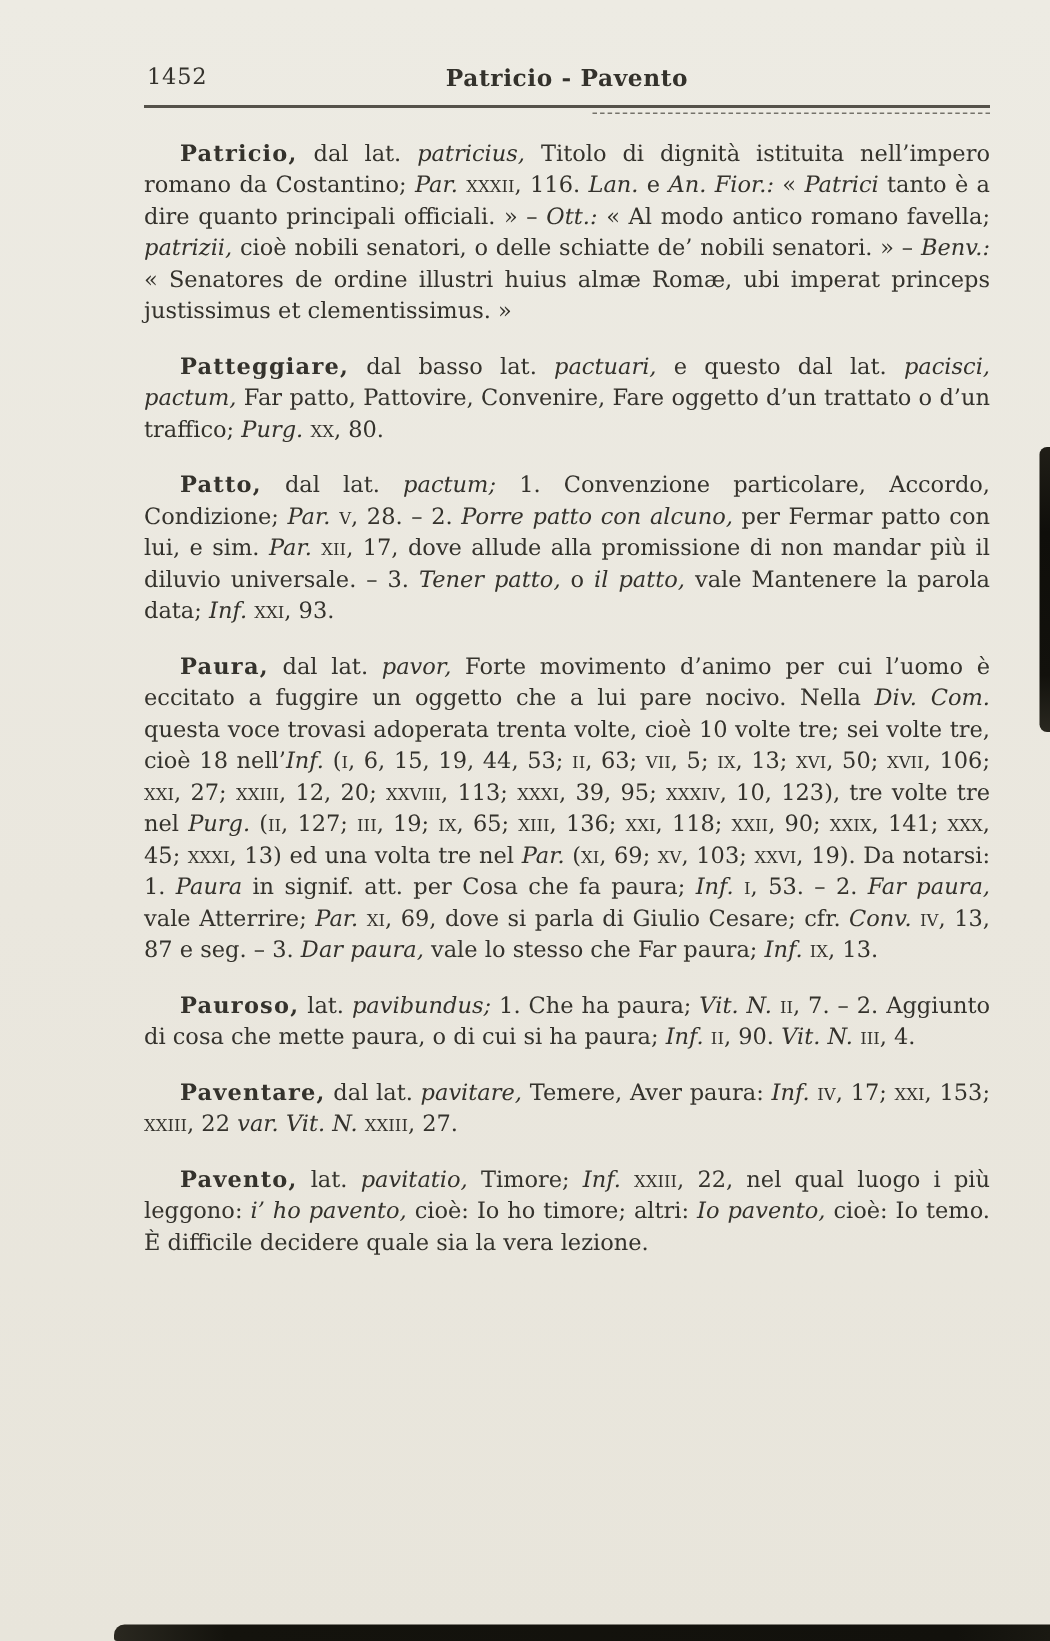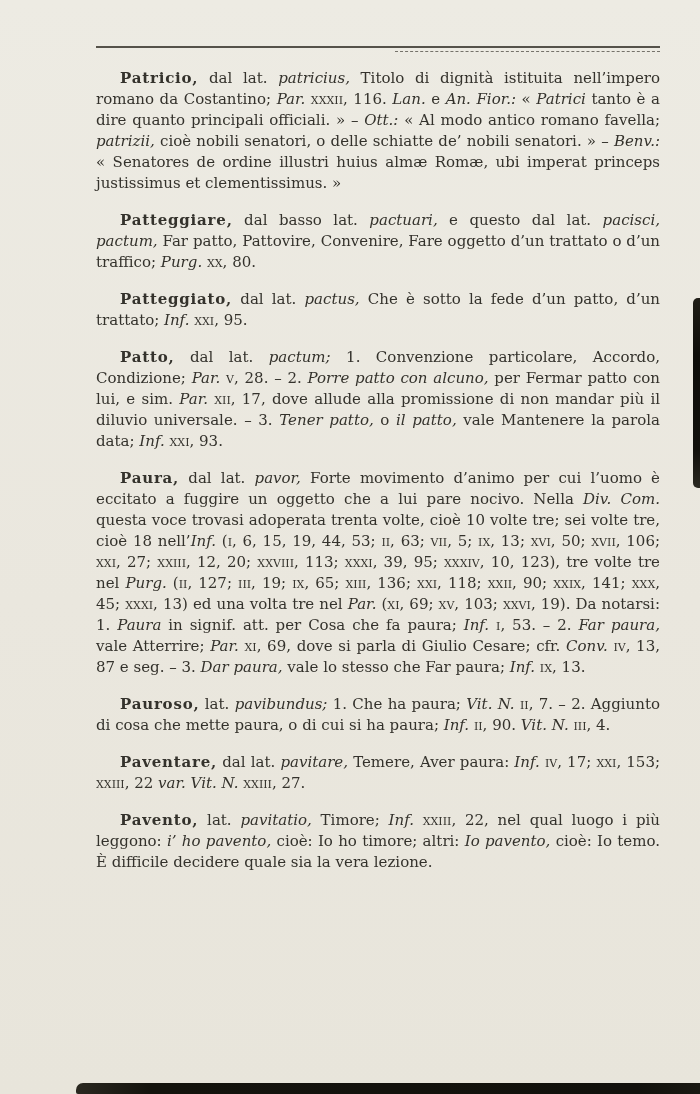--- a/index.html
+++ b/index.html
@@ -40,26 +40,29 @@
     position:absolute; left:76px; right:0; bottom:0; height:11px;
     background:linear-gradient(90deg,#2a2820,#14130d 12%,#12110c 90%,#1a1912);
     border-radius:7px 0 0 2px;
   }
 </style>
 </head>
 <body>
 
 <div class="page">
   <div class="content">
+    <div class="header-row">
+      <span class="page-number">1452</span>
+      <span class="running-head">Patricio - Pavento</span>
+    </div>
     <hr class="header-rule">
     <div class="header-rule-dashed"></div>
     <div class="entries">
         <p class="entry"><b class="headword">Patricio,</b><span class="run-n"> dal lat. </span><span class="run-i">patricius,</span><span class="run-n"> Titolo di dignità istituita nell’impero romano da Costantino; </span><span class="run-i">Par.</span><span class="run-n"> </span><span class="run-sc">xxxii</span><span class="run-n">, 116. </span><span class="run-i">Lan.</span><span class="run-n"> e </span><span class="run-i">An. Fior.:</span><span class="run-n"> « </span><span class="run-i">Patrici</span><span class="run-n"> tanto è a dire quanto principali officiali. » – </span><span class="run-i">Ott.:</span><span class="run-n"> « Al modo antico romano favella; </span><span class="run-i">patrizii,</span><span class="run-n"> cioè nobili senatori, o delle schiatte de’ nobili senatori. » – </span><span class="run-i">Benv.:</span><span class="run-n"> « Senatores de ordine illustri huius almæ Romæ, ubi imperat princeps justissimus et clementissimus. »</span></p>
         <p class="entry"><b class="headword">Patteggiare,</b><span class="run-n"> dal basso lat. </span><span class="run-i">pactuari,</span><span class="run-n"> e questo dal lat. </span><span class="run-i">pacisci, pactum,</span><span class="run-n"> Far patto, Pattovire, Convenire, Fare oggetto d’un trattato o d’un traffico; </span><span class="run-i">Purg.</span><span class="run-n"> </span><span class="run-sc">xx</span><span class="run-n">, 80.</span></p>
-        <p class="entry"><b class="headword">Patteggiato,</b><span class="run-n"> dal lat. </span><span class="run-i">pactus,</span><span class="run-n"> Che è sotto la fede d’un patto, d’un trattato; </span><span class="run-i">Inf.</span><span class="run-n"> </span><span class="run-sc">xxi</span><span class="run-n">, 95.</span></p>
         <p class="entry"><b class="headword">Patto,</b><span class="run-n"> dal lat. </span><span class="run-i">pactum;</span><span class="run-n"> 1. Convenzione particolare, Accordo, Condizione; </span><span class="run-i">Par.</span><span class="run-n"> </span><span class="run-sc">v</span><span class="run-n">, 28. – 2. </span><span class="run-i">Porre patto con alcuno,</span><span class="run-n"> per Fermar patto con lui, e sim. </span><span class="run-i">Par.</span><span class="run-n"> </span><span class="run-sc">xii</span><span class="run-n">, 17, dove allude alla promissione di non mandar più il diluvio universale. – 3. </span><span class="run-i">Tener patto,</span><span class="run-n"> o </span><span class="run-i">il patto,</span><span class="run-n"> vale Mantenere la parola data; </span><span class="run-i">Inf.</span><span class="run-n"> </span><span class="run-sc">xxi</span><span class="run-n">, 93.</span></p>
         <p class="entry"><b class="headword">Paura,</b><span class="run-n"> dal lat. </span><span class="run-i">pavor,</span><span class="run-n"> Forte movimento d’animo per cui l’uomo è eccitato a fuggire un oggetto che a lui pare nocivo. Nella </span><span class="run-i">Div. Com.</span><span class="run-n"> questa voce trovasi adoperata trenta volte, cioè 10 volte tre; sei volte tre, cioè 18 nell’</span><span class="run-i">Inf.</span><span class="run-n"> </span><span class="run-sc">(i, 6, 15, 19, 44, 53; ii, 63; vii, 5; ix, 13; xvi, 50; xvii, 106; xxi, 27; xxiii, 12, 20; xxviii, 113; xxxi, 39, 95; xxxiv, 10, 123),</span><span class="run-n"> tre volte tre nel </span><span class="run-i">Purg.</span><span class="run-n"> </span><span class="run-sc">(ii, 127; iii, 19; ix, 65; xiii, 136; xxi, 118; xxii, 90; xxix, 141; xxx, 45; xxxi, 13)</span><span class="run-n"> ed una volta tre nel </span><span class="run-i">Par.</span><span class="run-n"> </span><span class="run-sc">(xi, 69; xv, 103; xxvi, 19).</span><span class="run-n"> Da notarsi: 1. </span><span class="run-i">Paura</span><span class="run-n"> in signif. att. per Cosa che fa paura; </span><span class="run-i">Inf.</span><span class="run-n"> </span><span class="run-sc">i</span><span class="run-n">, 53. – 2. </span><span class="run-i">Far paura,</span><span class="run-n"> vale Atterrire; </span><span class="run-i">Par.</span><span class="run-n"> </span><span class="run-sc">xi</span><span class="run-n">, 69, dove si parla di Giulio Cesare; cfr. </span><span class="run-i">Conv.</span><span class="run-n"> </span><span class="run-sc">iv</span><span class="run-n">, 13, 87 e seg. – 3. </span><span class="run-i">Dar paura,</span><span class="run-n"> vale lo stesso che Far paura; </span><span class="run-i">Inf.</span><span class="run-n"> </span><span class="run-sc">ix</span><span class="run-n">, 13.</span></p>
         <p class="entry"><b class="headword">Pauroso,</b><span class="run-n"> lat. </span><span class="run-i">pavibundus;</span><span class="run-n"> 1. Che ha paura; </span><span class="run-i">Vit. N.</span><span class="run-n"> </span><span class="run-sc">ii</span><span class="run-n">, 7. – 2. Aggiunto di cosa che mette paura, o di cui si ha paura; </span><span class="run-i">Inf.</span><span class="run-n"> </span><span class="run-sc">ii</span><span class="run-n">, 90. </span><span class="run-i">Vit. N.</span><span class="run-n"> </span><span class="run-sc">iii</span><span class="run-n">, 4.</span></p>
         <p class="entry"><b class="headword">Paventare,</b><span class="run-n"> dal lat. </span><span class="run-i">pavitare,</span><span class="run-n"> Temere, Aver paura: </span><span class="run-i">Inf.</span><span class="run-n"> </span><span class="run-sc">iv</span><span class="run-n">, 17; </span><span class="run-sc">xxi</span><span class="run-n">, 153; </span><span class="run-sc">xxiii</span><span class="run-n">, 22 </span><span class="run-i">var. Vit. N.</span><span class="run-n"> </span><span class="run-sc">xxiii</span><span class="run-n">, 27.</span></p>
         <p class="entry"><b class="headword">Pavento,</b><span class="run-n"> lat. </span><span class="run-i">pavitatio,</span><span class="run-n"> Timore; </span><span class="run-i">Inf.</span><span class="run-n"> </span><span class="run-sc">xxiii</span><span class="run-n">, 22, nel qual luogo i più leggono: </span><span class="run-i">i’ ho pavento,</span><span class="run-n"> cioè: Io ho timore; altri: </span><span class="run-i">Io pavento,</span><span class="run-n"> cioè: Io temo. È difficile decidere quale sia la vera lezione.</span></p>
       </div>
   </div>
   <div class="artifact-right"></div>
   <div class="artifact-bottom"></div>
 </div>

